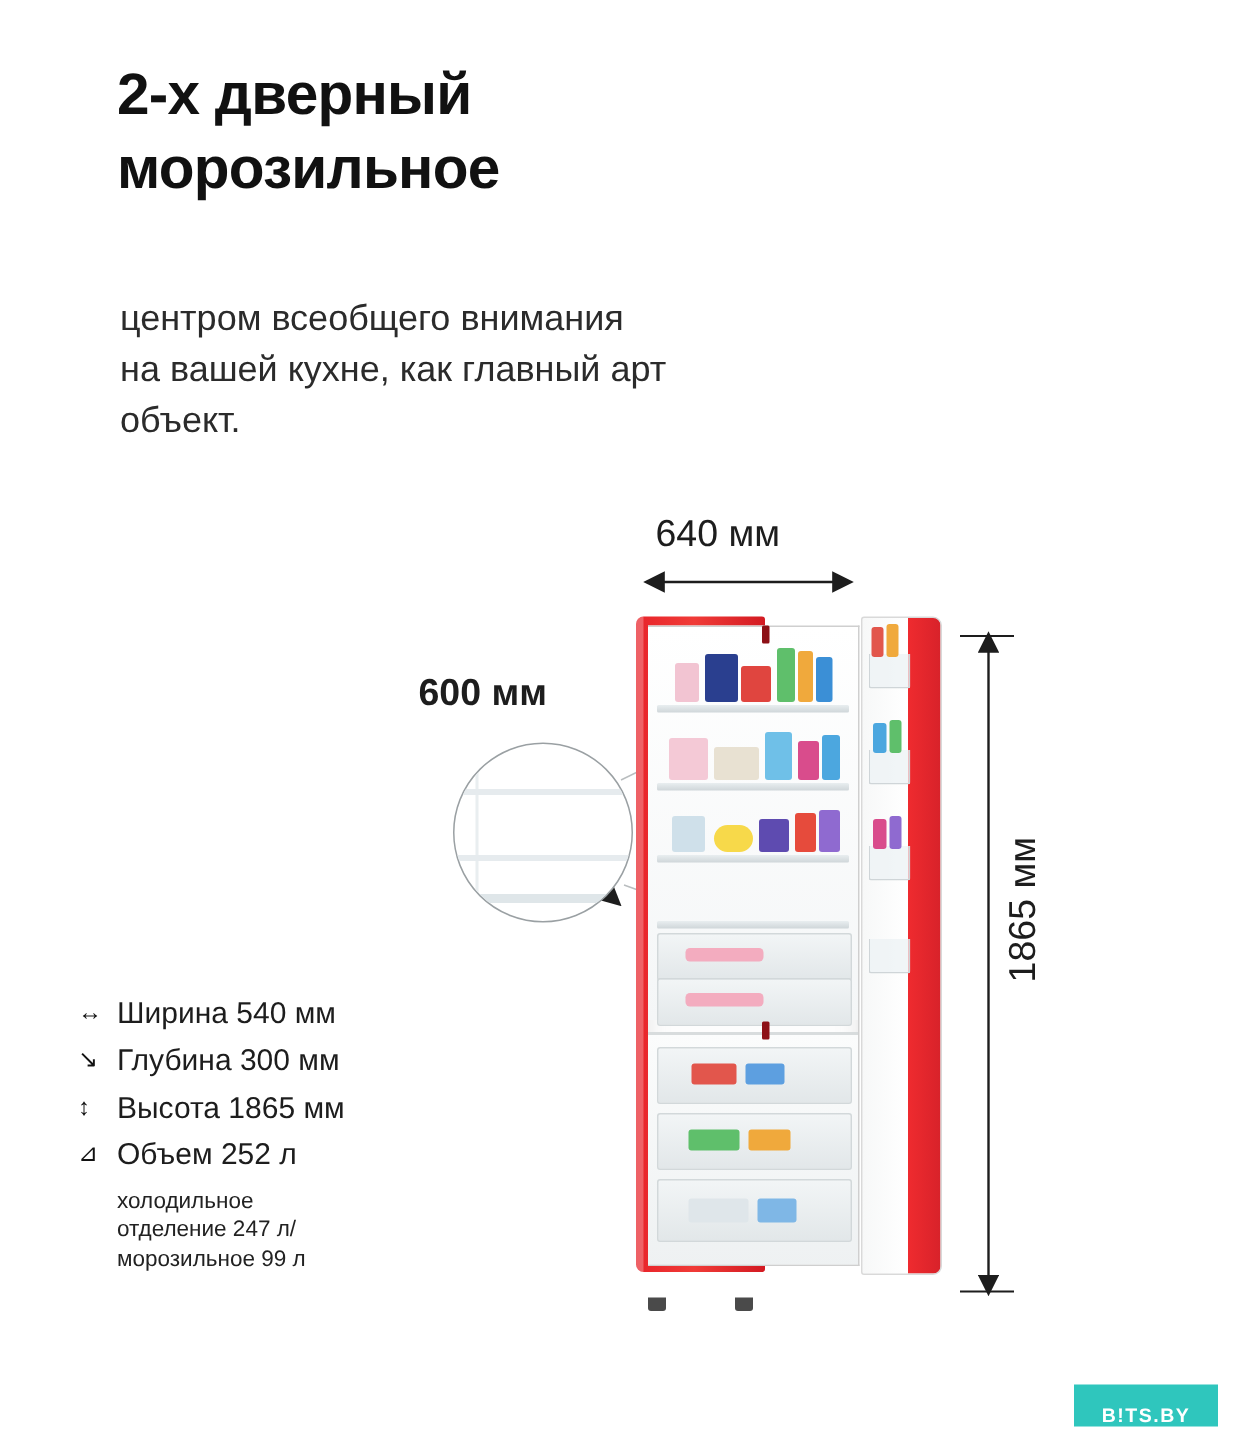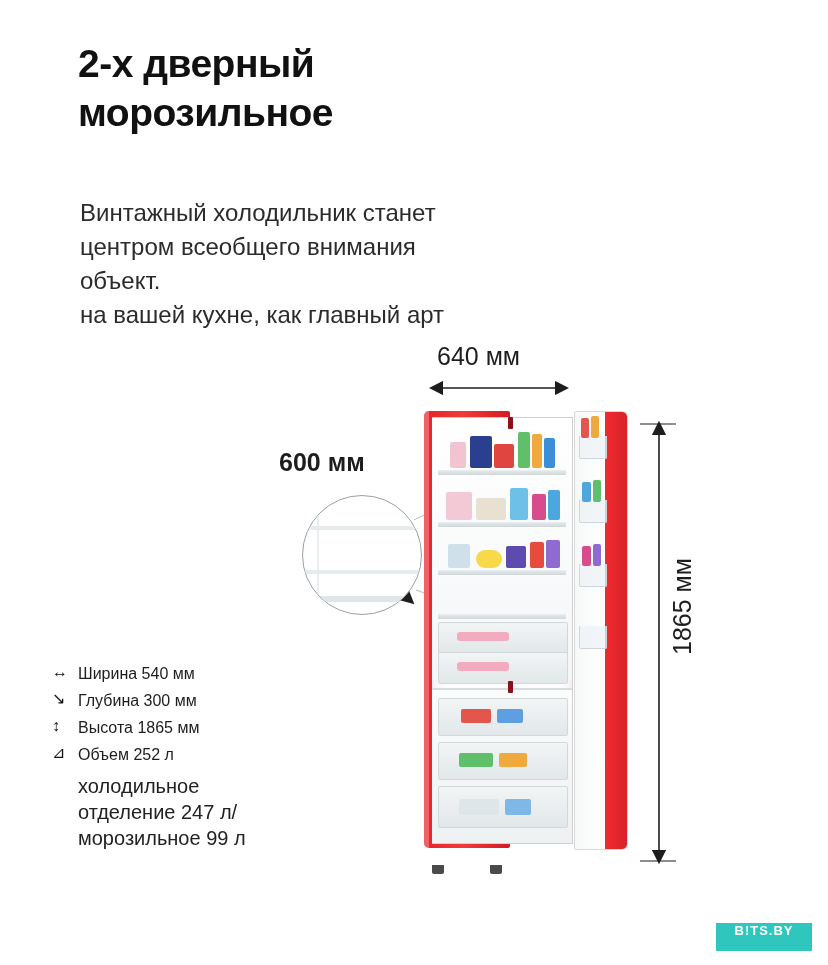--- a/index.html
+++ b/index.html
@@ -60,28 +60,28 @@
     width: 26px;
     min-width: 26px;
     font-size: 16px;
     line-height: 1;
     color: #111;
     text-align: left;
     position: relative;
     top: -2px;
   }
   .spec-txt {
-    font-size: 16px;
+    font-size: 20px;
     line-height: 1.12;
     color: #1d1d1d;
   }
   .spec-note {
     margin-top: 4px;
     margin-left: 26px;
-    font-size: 20px;
+    font-size: 15px;
     line-height: 1.3;
     color: #222;
   }
   .spec-note .line { display: block; }
 
   
   .dim-label {
     position: absolute;
     font-size: 25px;
     color: #1d1d1d;
@@ -255,43 +255,42 @@
 
   
   .watermark {
     position: absolute;
     right: 16px;
     bottom: 14px;
     width: 96px;
     height: 28px;
     background: #2fc6bd;
     display: flex;
-    align-items: flex-start;
+    align-items: flex-end;
     justify-content: center;
   }
   .watermark span {
     color: #ffffff;
     font-size: 13px;
     font-weight: bold;
     letter-spacing: 1px;
   }
 </style>
 </head>
 <body>
 
 <div class="headline">
   <span class="line">2-х дверный</span>
   <span class="line">морозильное</span>
 </div>
 
 <div class="subtext">
-  <span class="line">Винтажный холодильник станет</span>
   <span class="line">центром всеобщего внимания</span>
+  <span class="line">на вашей кухне, как главный арт</span>
   <span class="line">объект.</span>
-  <span class="line">на вашей кухне, как главный арт</span>
 </div>
 
 <div class="dim-label" id="dim-width-label">640 мм</div>
 <div class="dim-label" id="dim-depth-label">600 мм</div>
 <div class="dim-label" id="dim-height-label">1865 мм</div>
 
 <svg id="overlay-svg" viewBox="0 0 828 965">
   <defs>
     <marker id="ah" markerWidth="9" markerHeight="9" refX="7" refY="4.5" orient="auto">
       <path d="M0,0 L9,4.5 L0,9 z" fill="#1d1d1d"></path>

